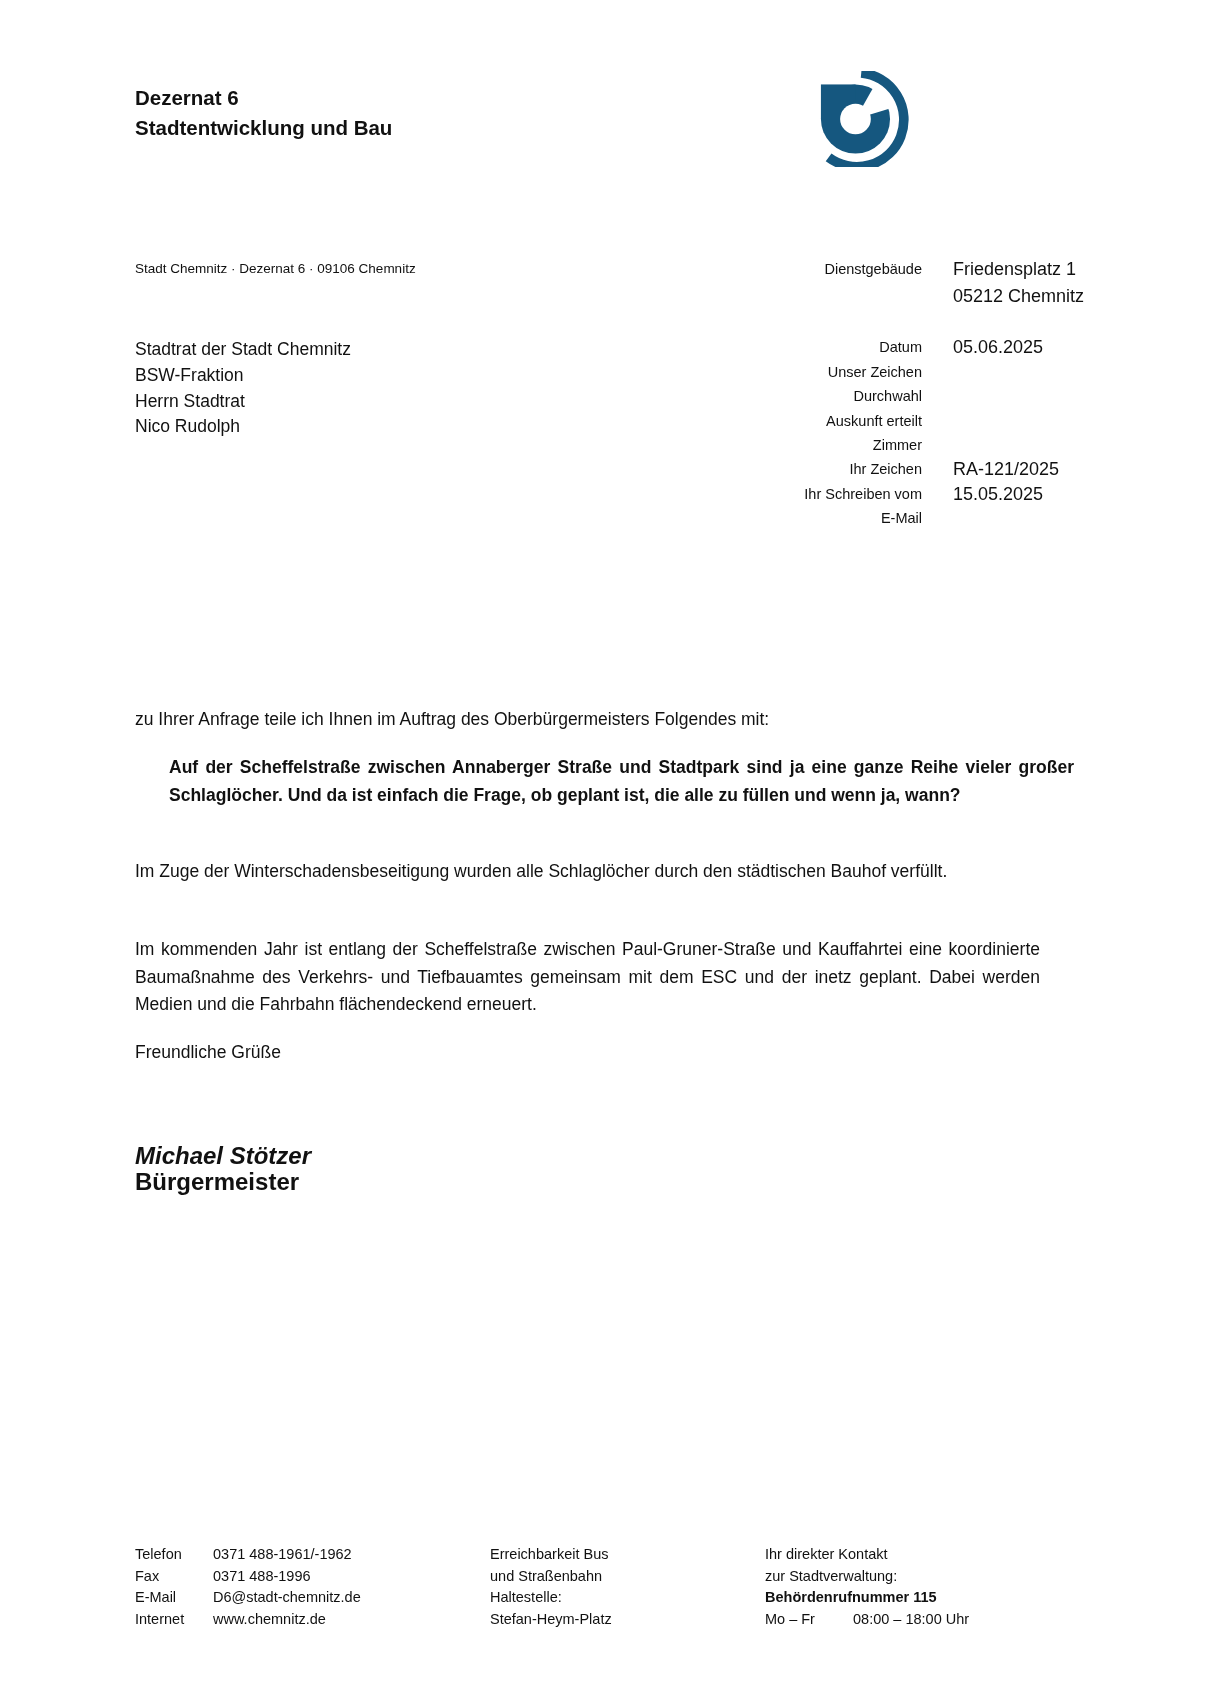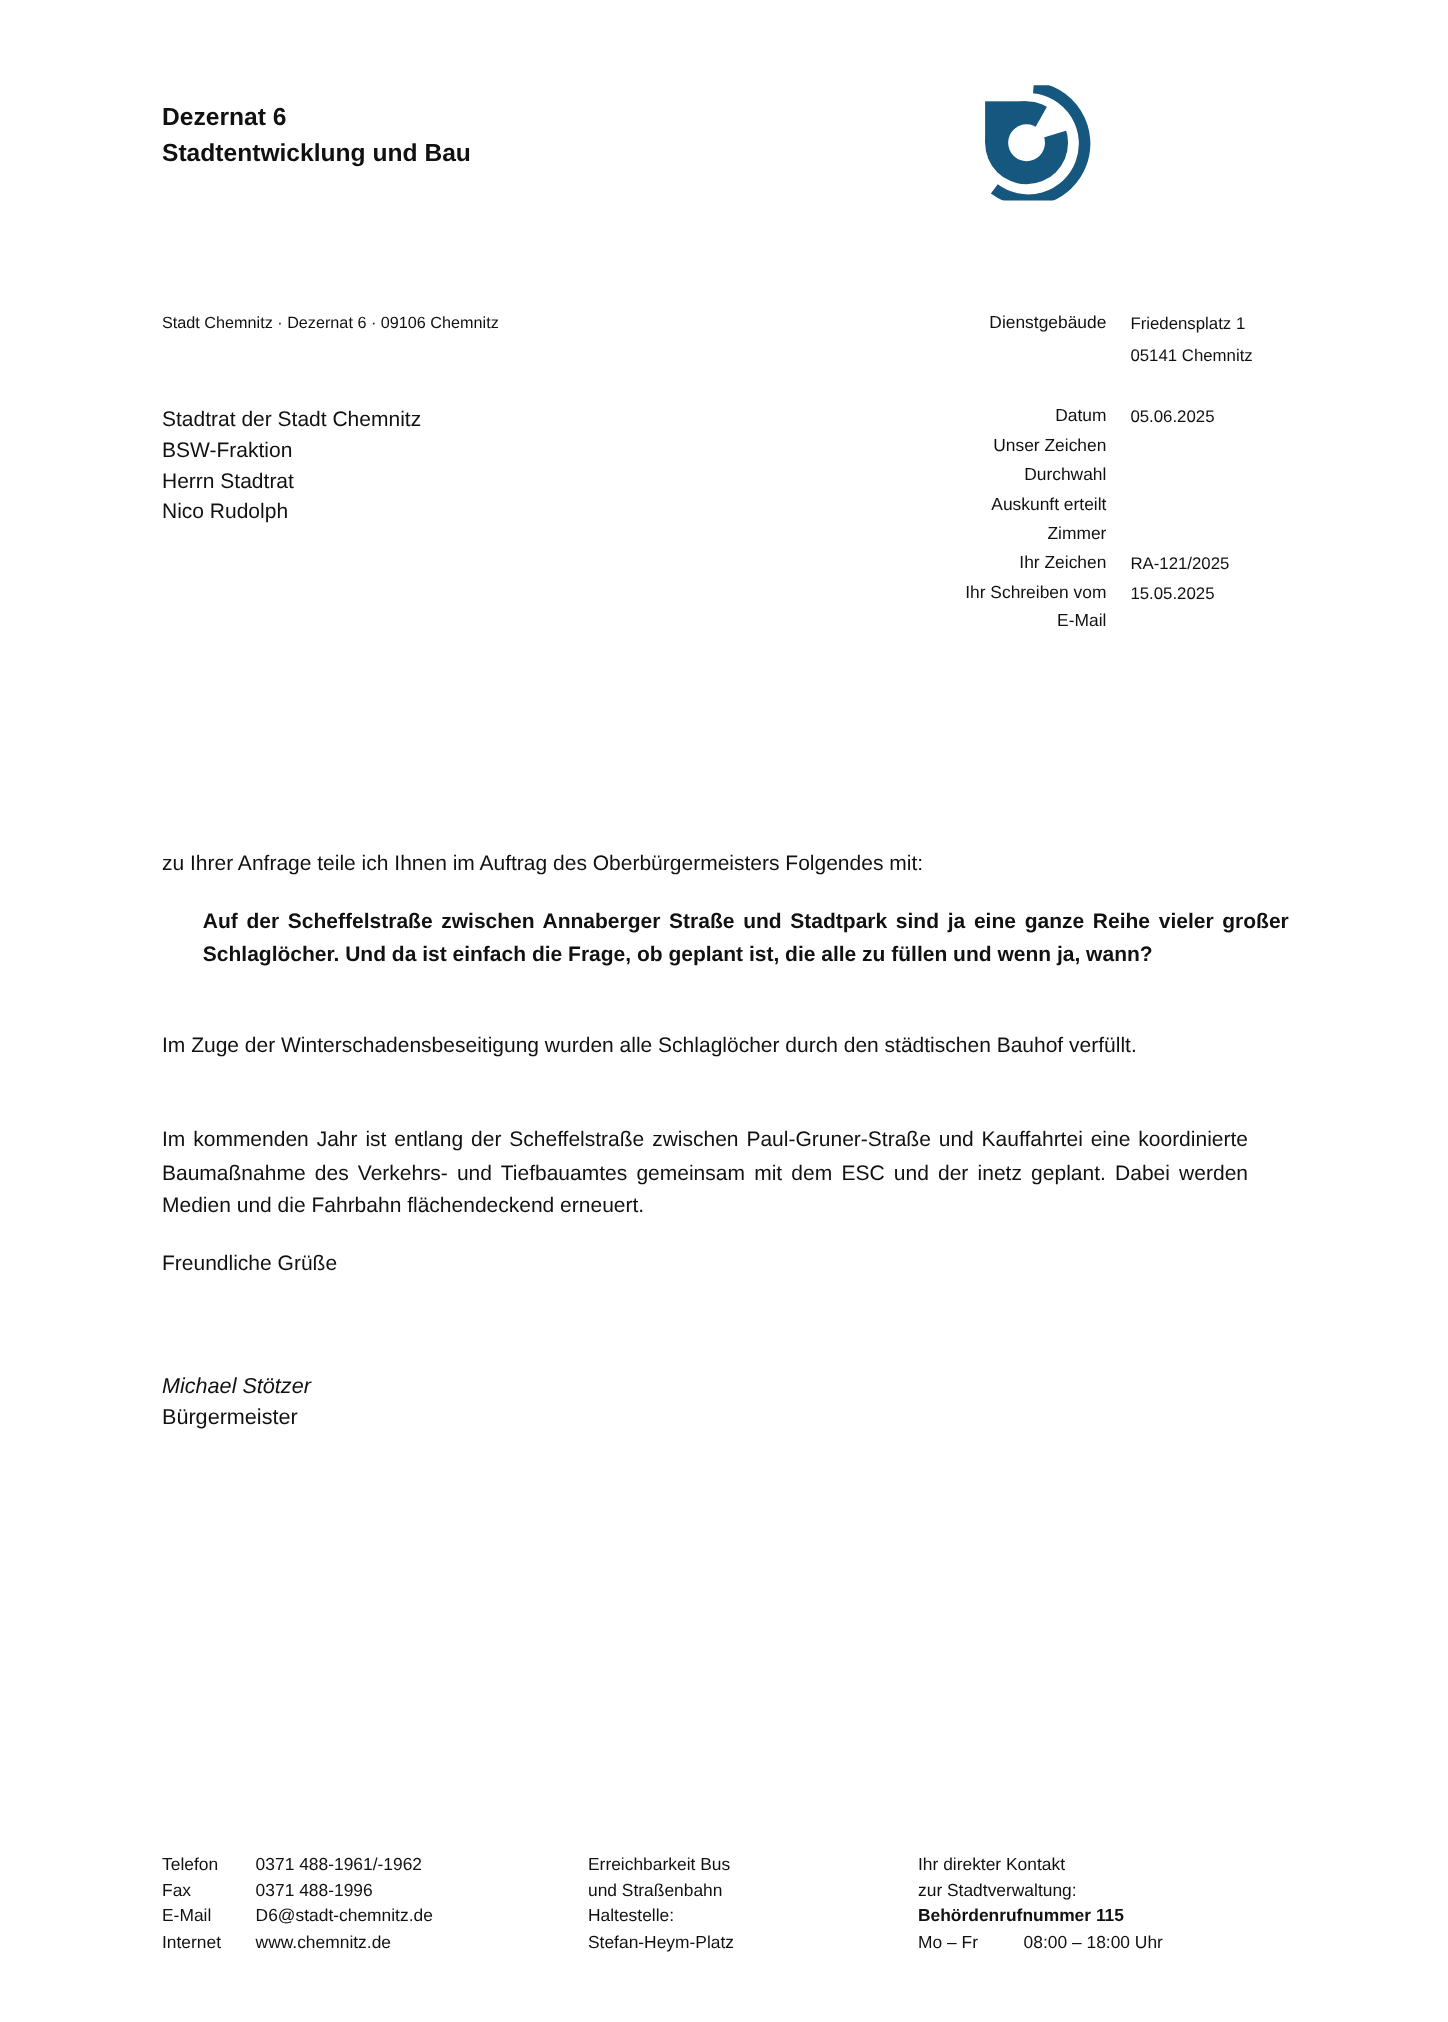--- a/index.html
+++ b/index.html
@@ -21,31 +21,31 @@
   .lt1{top:0;font-size:31px;transform:scaleX(.91);letter-spacing:.5px;}
   .lt2{top:45px;font-size:17px;transform:scaleX(.93);letter-spacing:.2px;}
   .lt3{top:73px;font-size:23.5px;transform:scaleX(.90);letter-spacing:.3px;}
   
   .sender{left:135px;top:261px;font-size:13.5px;}
   .recipient{left:135px;top:337px;font-size:17.5px;line-height:25.8px;}
   
   .meta{left:700px;top:260px;width:400px;height:280px;}
   .mrow{position:absolute;left:0;width:400px;height:19px;}
   .mlabel{position:absolute;left:0;width:222px;text-align:right;font-size:14.5px;line-height:19px;}
-  .mvalue{position:absolute;left:242px;font-size:14px;line-height:19px;white-space:nowrap;}
+  .mvalue{position:absolute;left:253px;font-size:18px;line-height:19px;white-space:nowrap;}
   
   .subject{left:135px;top:577px;font-size:18px;font-weight:bold;}
   .bodytext{left:135px;width:905px;font-size:17.5px;line-height:27.5px;}
   .salutation{top:656px;}
   .intro{top:706px;}
   .question{top:754px;font-weight:bold;text-align:justify;margin-left:34px;}
   .para1{top:858px;text-align:justify;}
   .para2{top:936px;text-align:justify;}
   .closing{top:1039px;}
-  .signature{left:135px;top:1143px;font-size:18px;line-height:25.5px;}
+  .signature{left:135px;top:1143px;font-size:24px;line-height:25.5px;font-weight:bold;}
   .sig-name{font-style:italic;}
   
   .footer-col{top:1544px;font-size:14.5px;line-height:21.6px;}
   .fc1{left:135px;}
   .fc2{left:490px;}
   .fc3{left:765px;}
   .frow .flabel{display:inline-block;width:78px;}
   .hours .hlabel{display:inline-block;width:88px;}
   .bold{font-weight:bold;}
   .nw{white-space:nowrap;}
@@ -80,21 +80,21 @@
     <div>Nico Rudolph</div>
   </div>
 
   <div class="abs meta">
     <div class="mrow" style="top:0px">
       <span class="mlabel">Dienstgebäude</span>
       <span class="mvalue">Friedensplatz 1</span>
     </div>
     <div class="mrow" style="top:27px">
       <span class="mlabel"></span>
-      <span class="mvalue">05141 Chemnitz</span>
+      <span class="mvalue">05212 Chemnitz</span>
     </div>
     <div class="mrow" style="top:78px">
       <span class="mlabel">Datum</span>
       <span class="mvalue">05.06.2025</span>
     </div>
     <div class="mrow" style="top:103px">
       <span class="mlabel">Unser Zeichen</span>
       <span class="mvalue"></span>
     </div>
     <div class="mrow" style="top:127px">

